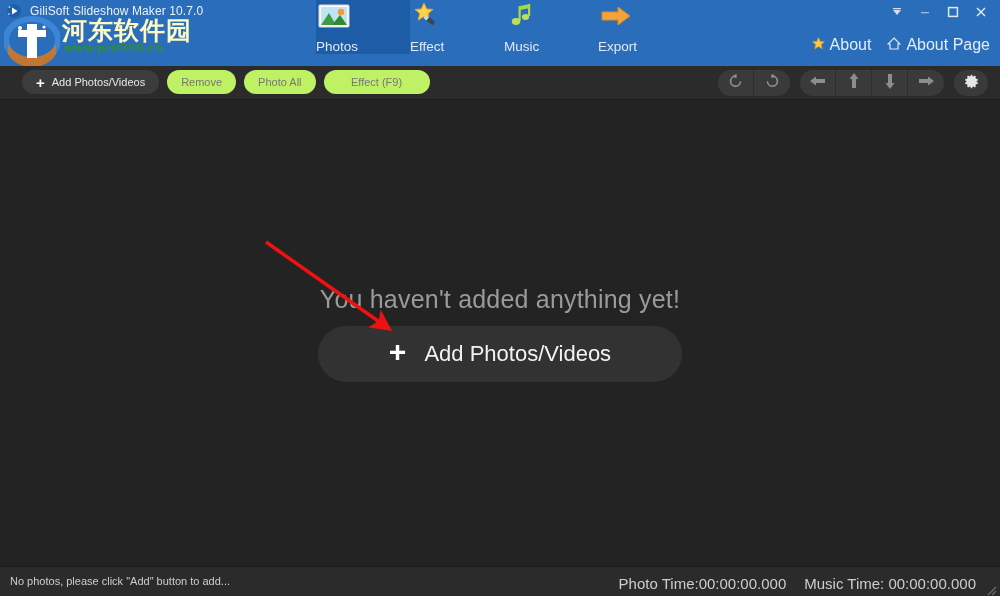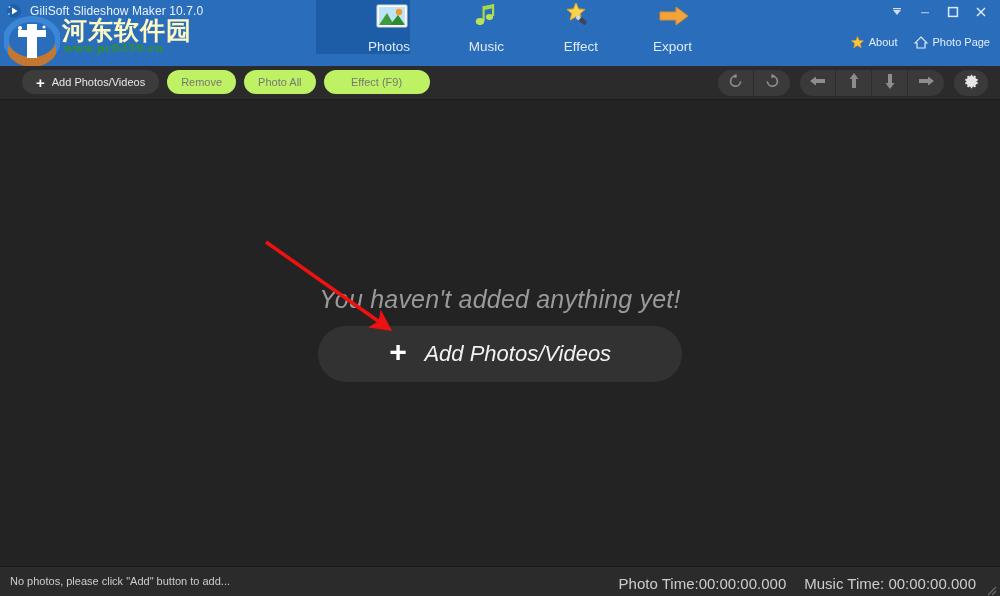--- a/index.html
+++ b/index.html
@@ -79,42 +79,42 @@
 
   
   .tabs {
     position: absolute; left: 316px; top: 0;
     height: 66px;
     display: flex;
   }
   .tab {
     width: 94px; height: 54px;
     display: flex; flex-direction: column;
-    align-items: flex-end; justify-content: center;
+    align-items: flex-start; justify-content: center;
     gap: 8px;
     cursor: pointer;
   }
   .tab.active { background: #1d5da8; }
   .tab-icon {
     height: 30px; width: 36px;
     display: flex; align-items: center; justify-content: center;
   }
   .tab-label {
     font-size: 13.5px;
     color: #dfeaf7;
   }
 
   
   .header-links {
     position: absolute; right: 10px; top: 36px;
     display: flex; align-items: center; gap: 16px;
   }
   .hlink {
-    display: flex; align-items: flex-start; gap: 5px;
-    font-size: 11px; color: #e2edf9; cursor: pointer;
+    display: flex; align-items: center; gap: 5px;
+    font-size: 16px; color: #e2edf9; cursor: pointer;
   }
 
   
   .toolbar {
     position: absolute; left: 0; top: 66px;
     width: 1000px; height: 34px;
     background: #2b2b2b;
     border-bottom: 1px solid #1a1a1a;
   }
   .tb-left {
@@ -168,21 +168,20 @@
     position: absolute; left: 0; top: 100px;
     width: 1000px; height: 466px;
     background: #232323;
   }
   .empty-wrap {
     position: absolute; left: 0; top: 0;
     width: 1000px; height: 466px;
     display: flex; flex-direction: column;
     align-items: center; justify-content: center;
     gap: 12px;
-    font-style: italic;
   }
   .empty-text {
     font-size: 25px;
     color: #9a9a9a;
     letter-spacing: .2px;
   }
   .add-big {
     width: 364px; height: 56px;
     border-radius: 28px;
     background: #323232;
@@ -269,44 +268,44 @@
             <circle cx="23" cy="9" r="3.2" fill="#f59b2a"></circle>
             <polygon points="3,22 11,10 18,22" fill="#3f9b3f"></polygon>
             <polygon points="14,22 22,12 29,22" fill="#2e8a2e"></polygon>
           </svg>
         </span>
         <span class="tab-label">Photos</span>
       </div>
 
       <div class="tab">
         <span class="tab-icon">
+          <svg width="30" height="28" viewBox="0 0 30 28">
+            <polygon points="11,1 13.6,7 20,7.4 15.2,11.6 16.8,18 11,14.6 5.2,18 6.8,11.6 2,7.4 8.4,7" fill="#fbd24b" stroke="#e8a81f" stroke-width="1"></polygon>
+            <rect x="14" y="13" width="11" height="4.4" rx="1.6" transform="rotate(40 14 13)" fill="#3b4654"></rect>
+            <rect x="13.2" y="12.6" width="4" height="4.4" rx="1" transform="rotate(40 13.2 12.6)" fill="#cfd6de"></rect>
+          </svg>
+        </span>
+        <span class="tab-label">Effect</span>
+      </div>
+
+      <div class="tab">
+        <span class="tab-icon">
           <svg width="28" height="28" viewBox="0 0 28 28">
             <path d="M12 4 L22 2 L22 6 L12 8 Z" fill="#a6d84a"></path>
             <rect x="10.5" y="4" width="2.2" height="15" fill="#a6d84a"></rect>
             <rect x="20" y="2" width="2.2" height="12" fill="#a6d84a"></rect>
             <ellipse cx="8" cy="19.5" rx="4.2" ry="3.4" fill="#b9e25c"></ellipse>
             <ellipse cx="17.5" cy="15" rx="3.6" ry="3" fill="#b9e25c"></ellipse>
           </svg>
         </span>
         <span class="tab-label">Music</span>
       </div>
 
       <div class="tab">
         <span class="tab-icon">
-          <svg width="30" height="28" viewBox="0 0 30 28">
-            <polygon points="11,1 13.6,7 20,7.4 15.2,11.6 16.8,18 11,14.6 5.2,18 6.8,11.6 2,7.4 8.4,7" fill="#fbd24b" stroke="#e8a81f" stroke-width="1"></polygon>
-            <rect x="14" y="13" width="11" height="4.4" rx="1.6" transform="rotate(40 14 13)" fill="#3b4654"></rect>
-            <rect x="13.2" y="12.6" width="4" height="4.4" rx="1" transform="rotate(40 13.2 12.6)" fill="#cfd6de"></rect>
-          </svg>
-        </span>
-        <span class="tab-label">Effect</span>
-      </div>
-
-      <div class="tab">
-        <span class="tab-icon">
           <svg width="32" height="24" viewBox="0 0 32 24">
             <polygon points="2,8 18,8 18,3 30,12 18,21 18,16 2,16" fill="#f2a33c" stroke="#de8a1f" stroke-width="1"></polygon>
           </svg>
         </span>
         <span class="tab-label">Export</span>
       </div>
     </div>
 
     <div class="win-controls">
       <div class="win-btn">
@@ -340,21 +339,21 @@
           </svg>
         </span>
         <span>About</span>
       </div>
       <div class="hlink">
         <span>
           <svg width="14" height="13" viewBox="0 0 14 13">
             <polygon points="7,1 13,7 11,7 11,12 3,12 3,7 1,7" fill="none" stroke="#dfe9f6" stroke-width="1.2"></polygon>
           </svg>
         </span>
-        <span>Photo Page</span>
+        <span>About Page</span>
       </div>
     </div>
   </div>
 
   <div class="toolbar">
 
     <div class="tb-left">
       <div class="pill">
         <span class="plus">+</span>
         <span>Add Photos/Videos</span>

